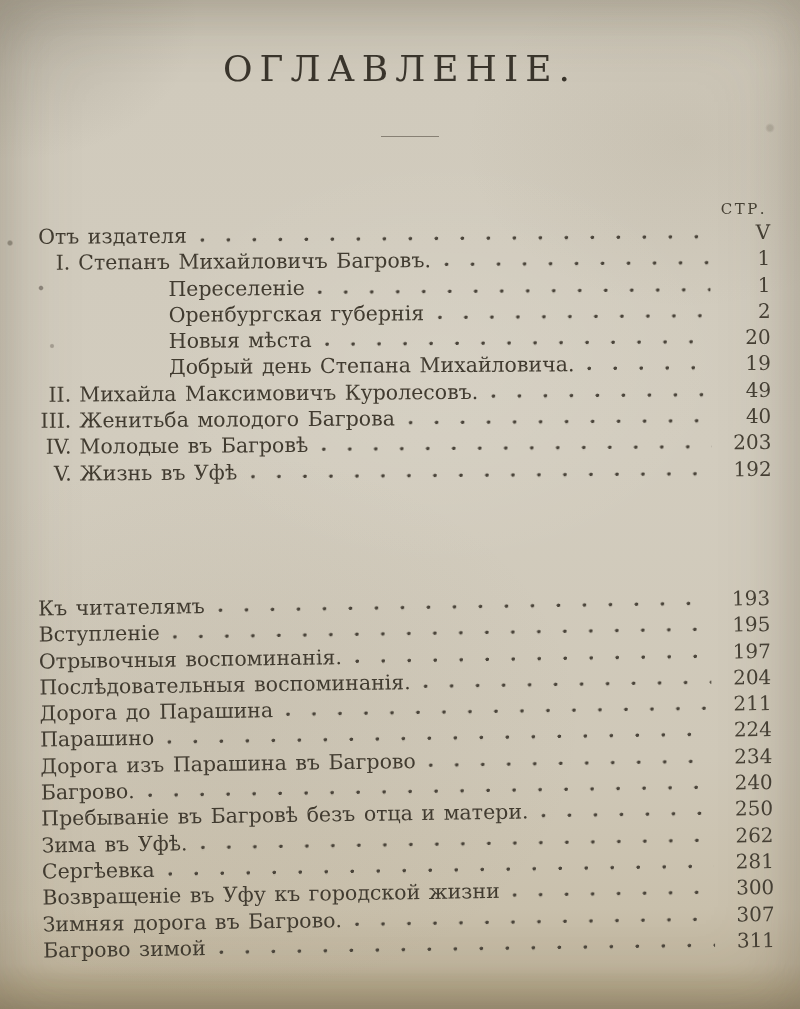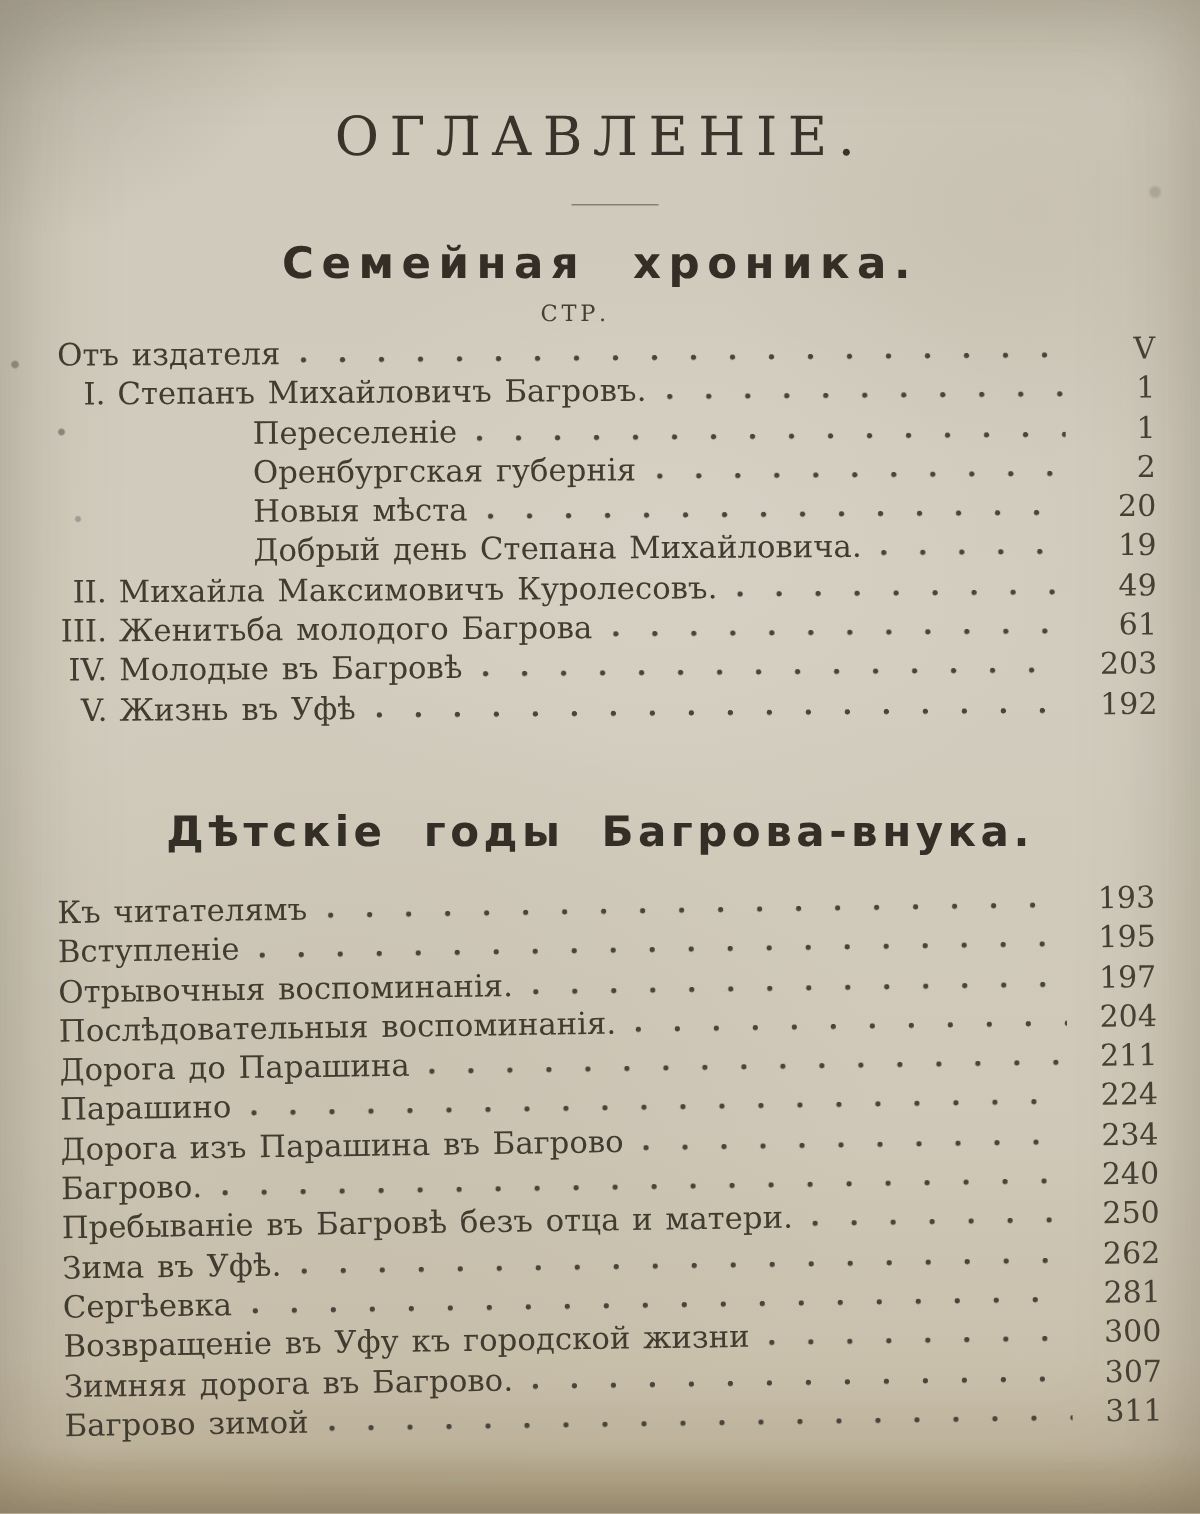--- a/index.html
+++ b/index.html
@@ -30,21 +30,21 @@
       linear-gradient(180deg,
         #c6c0b1 0%, #d0cabc 7%, #d2ccbe 45%, #cfc8b8 75%,
         #c9c0ac 90%, #c0b59e 95.5%, #b2a588 98%, #a3967a 100%);
     box-shadow:
       inset 0 0 85px rgba(96,86,66,0.20),
       inset -14px 0 40px rgba(96,86,66,0.12),
       inset 14px 0 40px rgba(96,86,66,0.10);
   }
 
   .book-title {
-    position: absolute; top: 71px; left: 0; right: 0;
+    position: absolute; top: 48px; left: 0; right: 0;
     text-align: center;
     font-size: 36px; font-weight: 400;
     letter-spacing: 7px;
     color: #39342b;
   }
 
   .title-rule {
     position: absolute; top: 136px; left: 381px;
     width: 58px; height: 1px;
     background: rgba(75,68,56,0.55);
@@ -55,21 +55,21 @@
     text-align: center;
     font-family: "DejaVu Sans", sans-serif;
     font-weight: bold;
     color: #332e26;
   }
   .section-heading.first  { top: 158px; font-size: 29px; letter-spacing: 5px; word-spacing: 16px; }
   .section-heading.second { top: 538px; font-size: 28px; letter-spacing: 3px; word-spacing: 12px; }
 
   .page-col-header {
     position: absolute; top: 200px; left: 0; right: 33px;
-    text-align: center;
+    text-align: right;
     font-size: 15px;
     letter-spacing: 2.5px;
     color: #464034;
   }
 
   .toc-list { position: absolute; left: 0; right: 0; }
   .toc-list.first  { top: 224px; transform: rotate(-0.38deg); transform-origin: 0 0; }
   .toc-list.second { top: 596px; transform: rotate(-0.82deg); transform-origin: 0 0; }
 
   .row {
@@ -113,21 +113,20 @@
   }
 </style>
 </head>
 <body>
 
 <div class="page">
 
   <div class="book-title">ОГЛАВЛЕНІЕ.</div>
   <div class="title-rule"></div>
 
-  <div class="section-heading first">Семейная хроника.</div>
 
   <div class="page-col-header">СТР.</div>
 
   <div class="toc-list first">
     <div class="row">
       <span class="label">Отъ издателя</span>
       <span class="dots"></span>
       <span class="pageno">V</span>
     </div>
     <div class="row">
@@ -159,37 +158,36 @@
     <div class="row">
       <span class="num">II.</span>
       <span class="label">Михайла Максимовичъ Куролесовъ.</span>
       <span class="dots"></span>
       <span class="pageno">49</span>
     </div>
     <div class="row">
       <span class="num">III.</span>
       <span class="label">Женитьба молодого Багрова</span>
       <span class="dots"></span>
-      <span class="pageno">61</span>
+      <span class="pageno">40</span>
     </div>
     <div class="row">
       <span class="num">IV.</span>
       <span class="label">Молодые въ Багровѣ</span>
       <span class="dots"></span>
       <span class="pageno">203</span>
     </div>
     <div class="row">
       <span class="num">V.</span>
       <span class="label">Жизнь въ Уфѣ</span>
       <span class="dots"></span>
       <span class="pageno">192</span>
     </div>
   </div>
 
-  <div class="section-heading second">Дѣтскіе годы Багрова-внука.</div>
 
   <div class="toc-list second">
     <div class="row">
       <span class="label">Къ читателямъ</span>
       <span class="dots"></span>
       <span class="pageno">193</span>
     </div>
     <div class="row">
       <span class="label">Вступленіе</span>
       <span class="dots"></span>

